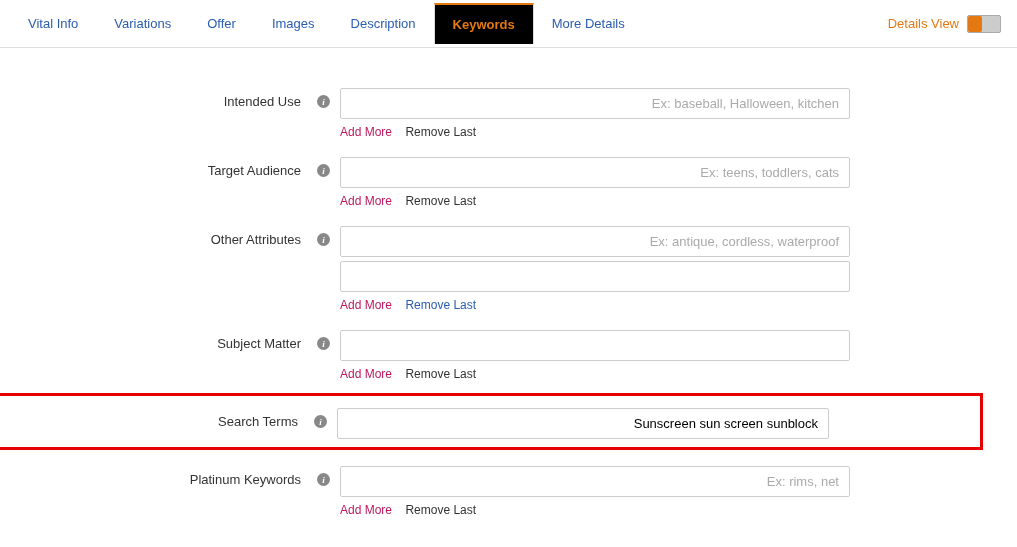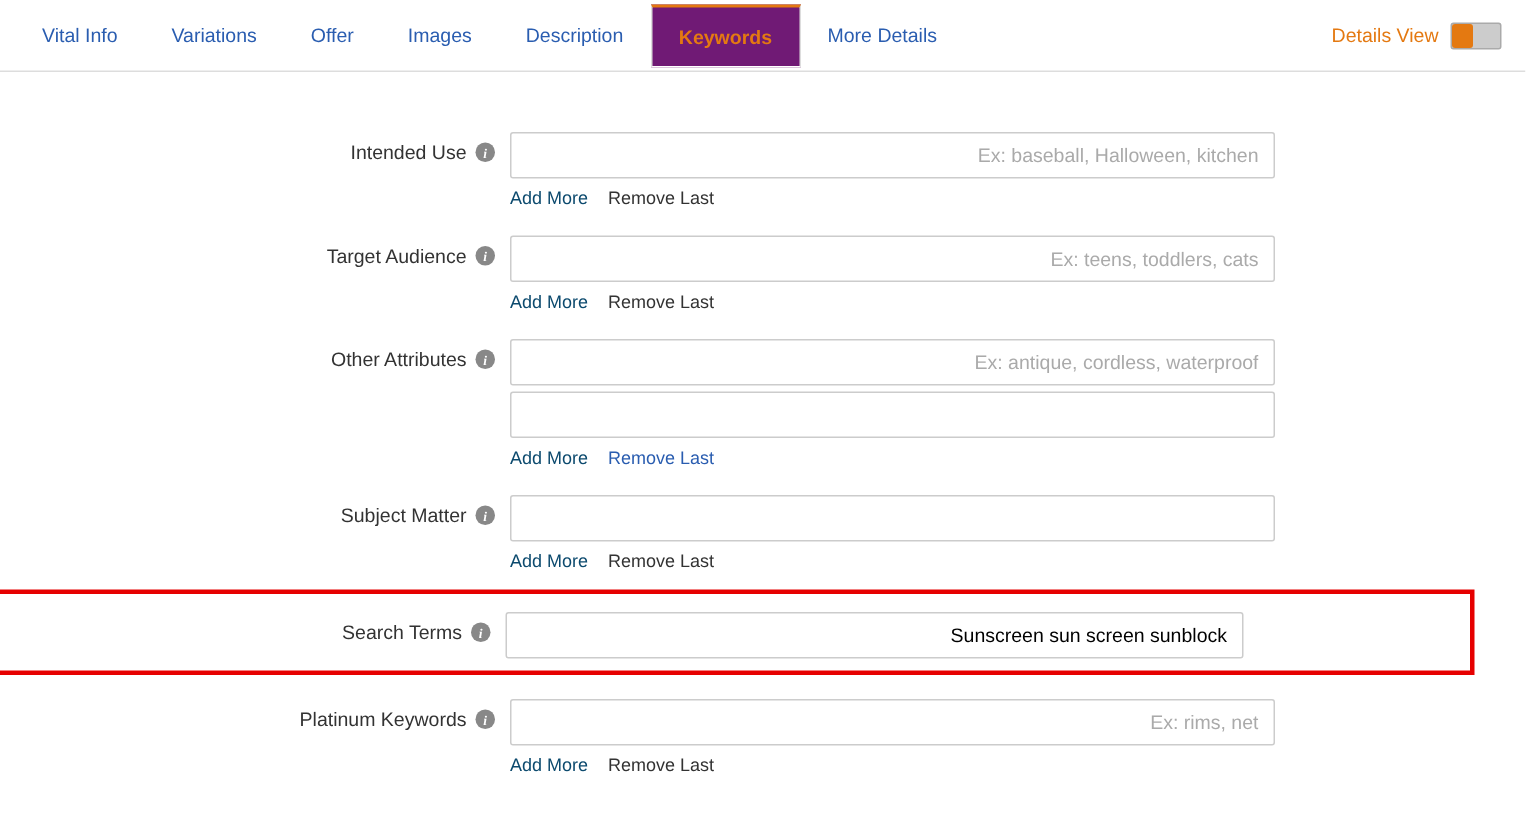--- a/index.html
+++ b/index.html
@@ -22,21 +22,21 @@
   color: #2a5db0;
   cursor: pointer;
   font-size: 13px;
 }
 .tab.active {
   color: #e47911;
   font-weight: bold;
   border: 1px solid #ddd;
   border-bottom: 1px solid #fff;
   border-top: 2px solid #e47911;
-  background: #701a75;
+  background: #000000;
   margin-bottom: -1px;
 }
 .tabs-spacer { flex: 1; }
 .adv-view {
   display: flex;
   align-items: center;
   color: #e47911;
   font-size: 13px;
   padding-right: 16px;
   gap: 8px;
@@ -70,21 +70,21 @@
 .form-label {
   width: 280px;
   text-align: right;
   padding-right: 10px;
   padding-top: 6px;
   font-size: 13px;
   color: #333;
   display: flex;
   justify-content: flex-end;
   align-items: center;
-  gap: 6px;
+  gap: 16px;
 }
 .info-icon {
   display: inline-flex;
   width: 13px;
   height: 13px;
   background: #888;
   color: #fff;
   border-radius: 50%;
   align-items: center;
   justify-content: center;
@@ -106,21 +106,21 @@
   color: #000000;
   margin-bottom: 4px;
   display: block;
   text-align: right;
 }
 .text-input::placeholder { color: #aaa; }
 .links-row {
   font-size: 12px;
   padding-top: 2px;
 }
-.link-add { color: #0c4a6e; cursor: pointer; margin-right: 10px; }
+.link-add { color: #be185d; cursor: pointer; margin-right: 10px; }
 .link-remove { color: #333; cursor: pointer; }
 .link-remove.blue { color: #2a5db0; }
 .highlight-box {
   border: 3px solid #e60000;
   padding: 12px 0 8px 0;
   margin: -6px -26px 16px -110px;
 }
 .highlight-box .form-row { margin-bottom: 0; }
 .highlight-box .form-label { width: 384px; }
 .highlight-box .form-field { max-width: 510px; padding-right: 18px; }

